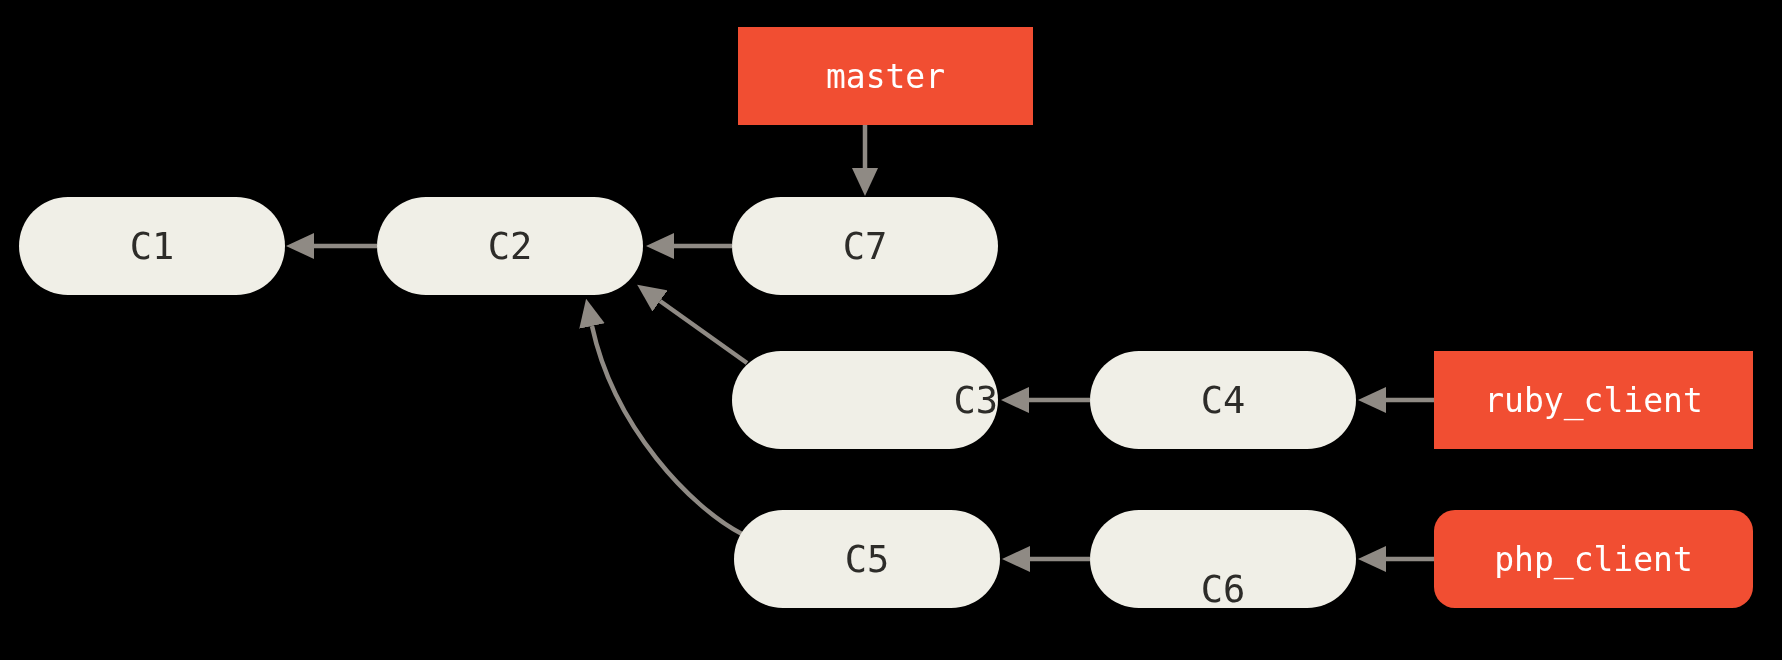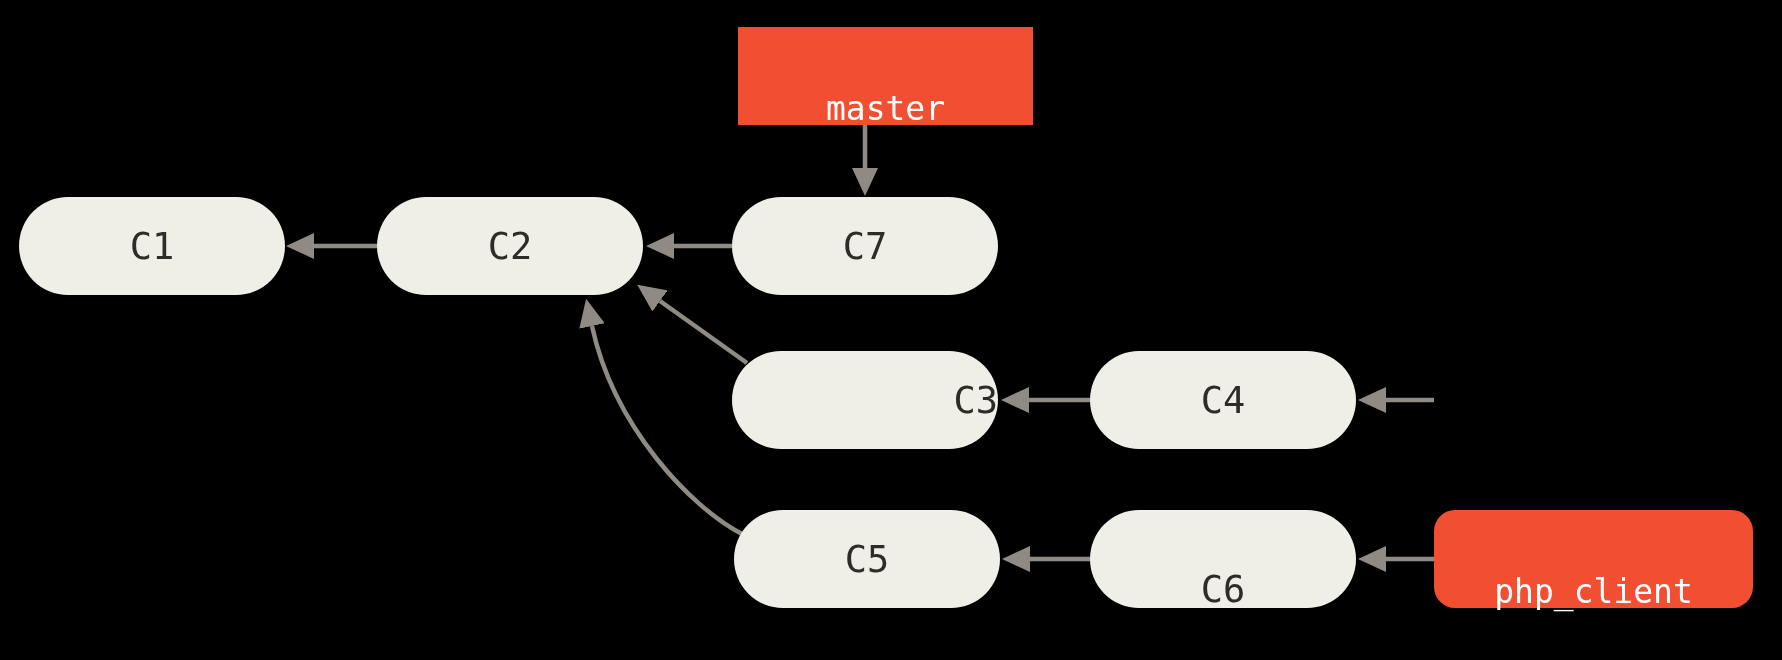--- a/index.html
+++ b/index.html
@@ -16,21 +16,21 @@
   .pill{
     position:absolute;height:98px;border-radius:49px;
     background:var(--node_fill,#f0efe7);
     display:flex;align-items:center;justify-content:center;
     color:var(--node_text,#2d2c29);
     font-size:37px;line-height:1;
   }
   .branch{
     position:absolute;height:98px;
     background:var(--branch_fill,#f14e32);
-    display:flex;align-items:flex-end;justify-content:center;
+    display:flex;align-items:center;justify-content:center;
     color:var(--branch_text,#fff);
     font-size:33px;line-height:1;
   }
   .n-c1{left:19px;top:197px;width:266px;}
   .n-c2{left:377px;top:197px;width:266px;}
   .n-c7{left:732px;top:197px;width:266px;}
   .n-c3{left:732px;top:351px;width:266px;justify-content:flex-end;}
   .n-c4{left:1090px;top:351px;width:266px;}
   .n-c5{left:734px;top:510px;width:266px;}
   .n-c6{left:1090px;top:510px;width:266px;align-items:flex-end;}
@@ -78,17 +78,20 @@
   <div class="pill n-c5">
     <span>C5</span>
   </div>
   <div class="pill n-c6">
     <span>C6</span>
   </div>
 
   <div class="branch b-master">
     <span>master</span>
   </div>
+  <div class="branch b-ruby">
+    <span>ruby_client</span>
+  </div>
   <div class="branch b-php">
     <span>php_client</span>
   </div>
 
 </div>
 
 </body></html>

